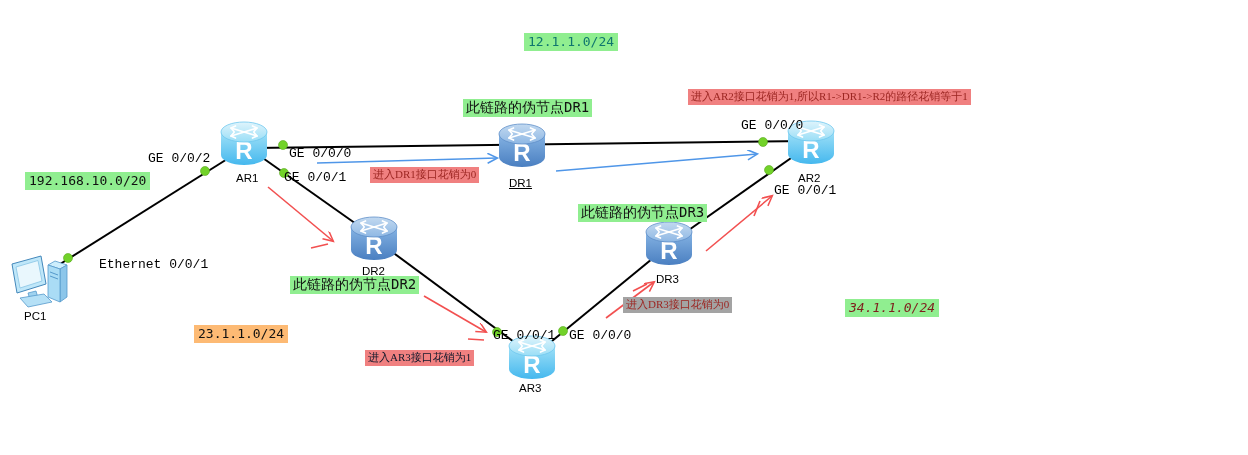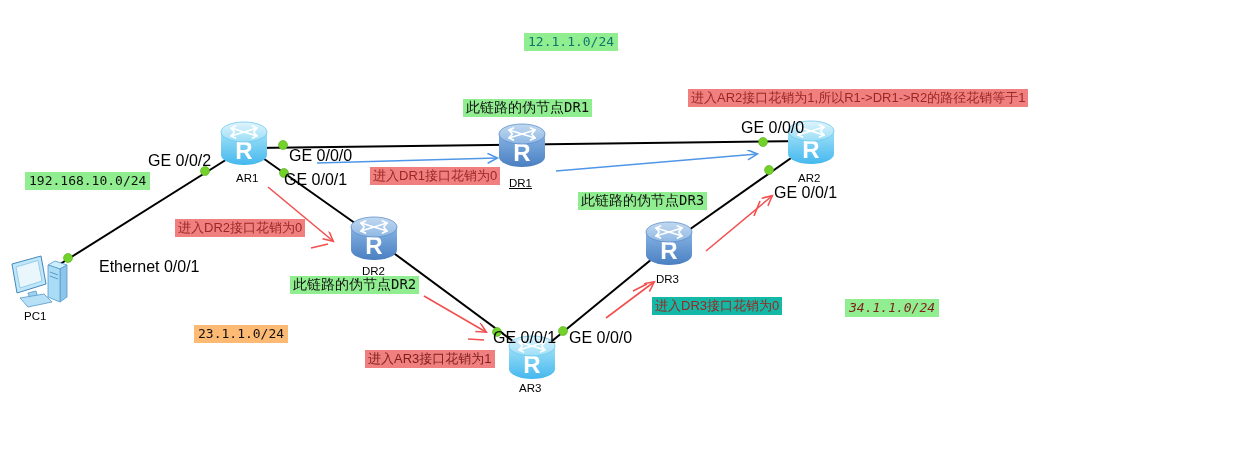--- a/index.html
+++ b/index.html
@@ -4,22 +4,22 @@
 <style>
   html,body{margin:0;padding:0;background:#ffffff;}
   #canvas{position:relative;width:1248px;height:455px;background:#ffffff;overflow:hidden;
           font-family:"Liberation Sans",sans-serif;}
   .layer{position:absolute;left:0;top:0;width:1248px;height:455px;}
   #node-layer,#label-layer{pointer-events:none;}
   .device{position:absolute;}
   .lbl{position:absolute;white-space:nowrap;line-height:1.25;}
   .ip-label{font-family:"DejaVu Sans Mono",monospace;font-size:13px;padding:1px 4px;color:#111;}
   .pseudo-label{font-family:"DejaVu Sans Mono",monospace;font-size:14px;padding:0 3px;color:#111;}
-  .cost-note{font-family:Liberation Sans, sans-serif;font-size:13px;padding:1px 3px;}
-  .iface-label{font-size:16px;color:#000;}
+  .cost-note{font-family:Liberation Serif, serif;font-size:11px;padding:1px 3px;}
+  .iface-label{font-size:13px;color:#000;font-family:Liberation Mono, monospace;}
   .device-label{font-size:11.5px;color:#000;}
 </style>
 </head>
 <body>
 
 <div id="canvas">
   <svg id="wire-layer" class="layer">
       <defs>
         <marker id="mb" markerWidth="14" markerHeight="12" refX="10.5" refY="5" orient="auto" markerUnits="userSpaceOnUse">
           <path d="M1 0 L11 5 L1 10" fill="none" stroke="#4f96e8" stroke-width="1.5"></path>
@@ -214,25 +214,24 @@
       <div class="lbl device-label" style="left: 24px; top: 309px;">PC1</div>
       <div class="lbl iface-label" style="left: 148px; top: 151px;">GE 0/0/2</div>
       <div class="lbl iface-label" style="left: 289px; top: 146px;">GE 0/0/0</div>
       <div class="lbl iface-label" style="left: 284px; top: 170px;">GE 0/0/1</div>
       <div class="lbl iface-label" style="left: 76px; top: 257px; padding-left: 23px;">Ethernet 0/0/1</div>
       <div class="lbl iface-label" style="left: 741px; top: 118px;">GE 0/0/0</div>
       <div class="lbl iface-label" style="left: 774px; top: 183px;">GE 0/0/1</div>
       <div class="lbl iface-label" style="left: 493px; top: 328px;">GE 0/0/1</div>
       <div class="lbl iface-label" style="left: 569px; top: 328px;">GE 0/0/0</div>
       <div class="lbl ip-label" style="left: 484px; top: 33px; background: rgb(144, 238, 144); color: #0f766e; margin-left: 40px;">12.1.1.0/24</div>
-      <div class="lbl ip-label" style="left: 25px; top: 172px; background: rgb(144, 238, 144); color: rgb(17, 17, 17);">192.168.10.0/24</div>
+      <div class="lbl ip-label" style="left: 25px; top: 172px; background: rgb(144, 238, 144); color: rgb(17, 17, 17);">192.168.10.0/20</div>
       <div class="lbl ip-label" style="left: 194px; top: 325px; background: #fdba74; color: rgb(17, 17, 17);">23.1.1.0/24</div>
       <div class="lbl ip-label" style="left: 845px; top: 299px; background: rgb(144, 238, 144); color: #7f1d1d; font-style: italic;">34.1.1.0/24</div>
       <div class="lbl pseudo-label" style="left: 463px; top: 99px; background: rgb(144, 238, 144); color: rgb(17, 17, 17);">此链路的伪节点DR1</div>
       <div class="lbl pseudo-label" style="left: 290px; top: 276px; background: rgb(144, 238, 144); color: rgb(17, 17, 17);">此链路的伪节点DR2</div>
-      <div class="lbl pseudo-label" style="left: 578px; top: 192px; background: rgb(144, 238, 144); color: rgb(17, 17, 17);">此链路的伪节点DR3</div>
+      <div class="lbl pseudo-label" style="left: 578px; top: 204px; background: rgb(144, 238, 144); color: rgb(17, 17, 17);">此链路的伪节点DR3</div>
       <div class="lbl cost-note" style="left: 688px; top: 89px; background: rgb(240, 128, 128); color: rgb(156, 38, 34);">进入AR2接口花销为1,所以R1-&gt;DR1-&gt;R2的路径花销等于1</div>
       <div class="lbl cost-note" style="left: 370px; top: 167px; background: rgb(240, 128, 128); color: rgb(156, 38, 34);">进入DR1接口花销为0</div>
-      <div class="lbl cost-note" style="left: 175px; top: 219px; background: rgb(240, 128, 128); color: rgb(156, 38, 34);">进入DR2接口花销为0</div>
-      <div class="lbl cost-note" style="left: 365px; top: 350px; background: rgb(240, 128, 128); color: #7f1d1d; text-align: center;">进入AR3接口花销为1</div>
-      <div class="lbl cost-note" style="left: 652px; top: 297px; background: #14b8a6; color: rgb(156, 38, 34);">进入DR3接口花销为0</div>
+      <div class="lbl cost-note" style="left: 365px; top: 350px; background: rgb(240, 128, 128); color: #0f172a; text-align: center;">进入AR3接口花销为1</div>
+      <div class="lbl cost-note" style="left: 623px; top: 297px; background: #a3a3a3; color: rgb(156, 38, 34);">进入DR3接口花销为0</div>
     </div>
 </div>
 
 </body></html>

